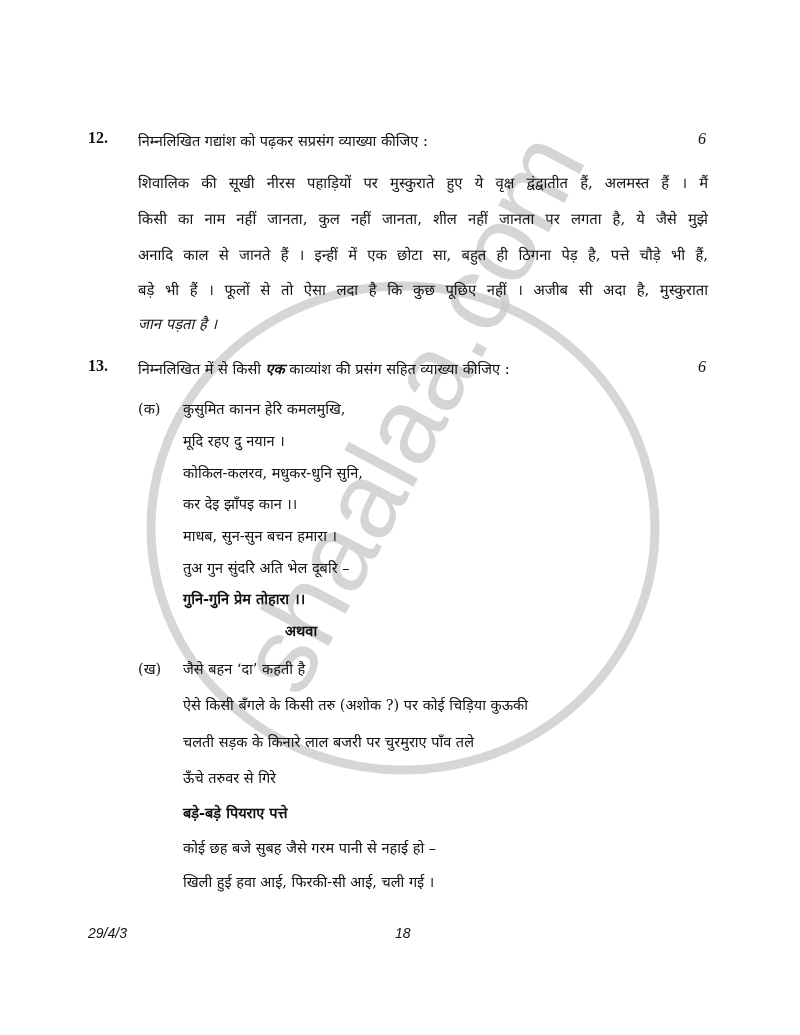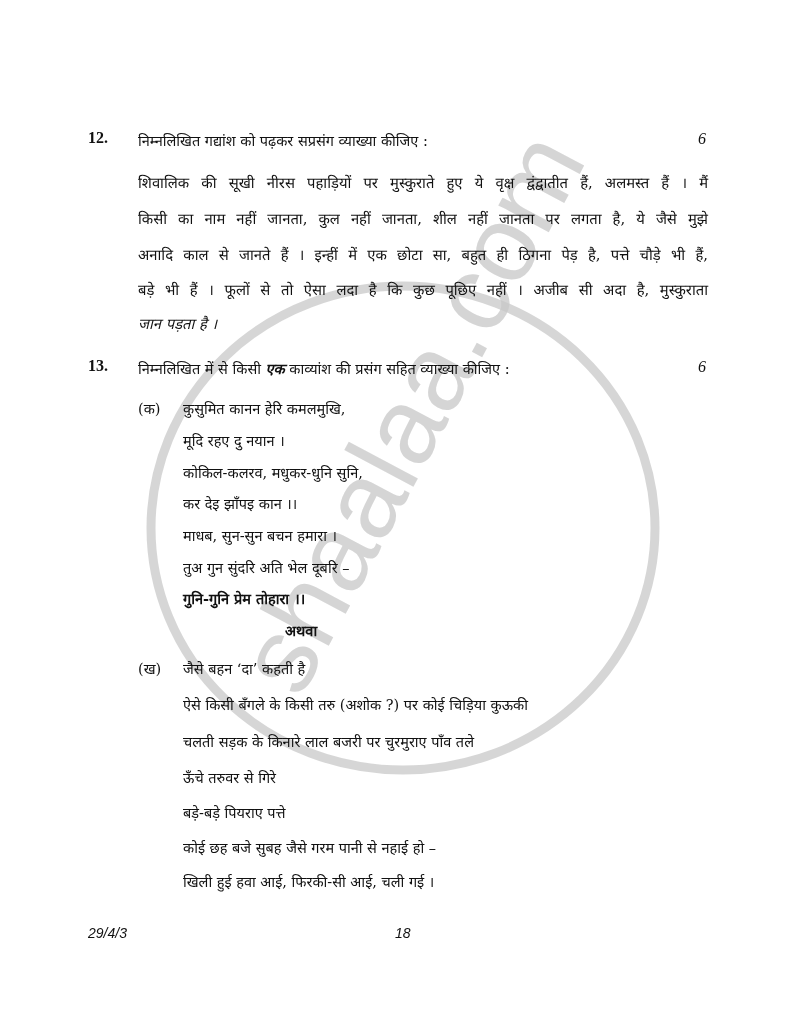--- a/index.html
+++ b/index.html
@@ -155,21 +155,21 @@
       </div>
 
       <div class="athva" style="top:620px;">अथवा</div>
 
       <div>
         <span class="sub-label" style="top:658px;">(ख)</span>
         <div class="poem-line" style="top:658px;">जैसे बहन ‘दा’ कहती है</div>
         <div class="poem-line" style="top:694px;">ऐसे किसी बँगले के किसी तरु (अशोक ?) पर कोई चिड़िया कुऊकी</div>
         <div class="poem-line" style="top:731px;">चलती सड़क के किनारे लाल बजरी पर चुरमुराए पाँव तले</div>
         <div class="poem-line" style="top:767px;">ऊँचे तरुवर से गिरे</div>
-        <div class="poem-line" style="top:802px;">बड़े-बड़े पियराए पत्ते</div>
+        <div class="poem-line" style="top:802px;font-weight:bold;">बड़े-बड़े पियराए पत्ते</div>
         <div class="poem-line" style="top:837px;">कोई छह बजे सुबह जैसे गरम पानी से नहाई हो –</div>
         <div class="poem-line" style="top:871px;">खिली हुई हवा आई, फिरकी-सी आई, चली गई ।</div>
       </div>
     </div>
 
     <span class="footer-code">29/4/3</span>
     <span class="footer-page">18</span>
 
   </div>
 </div>

